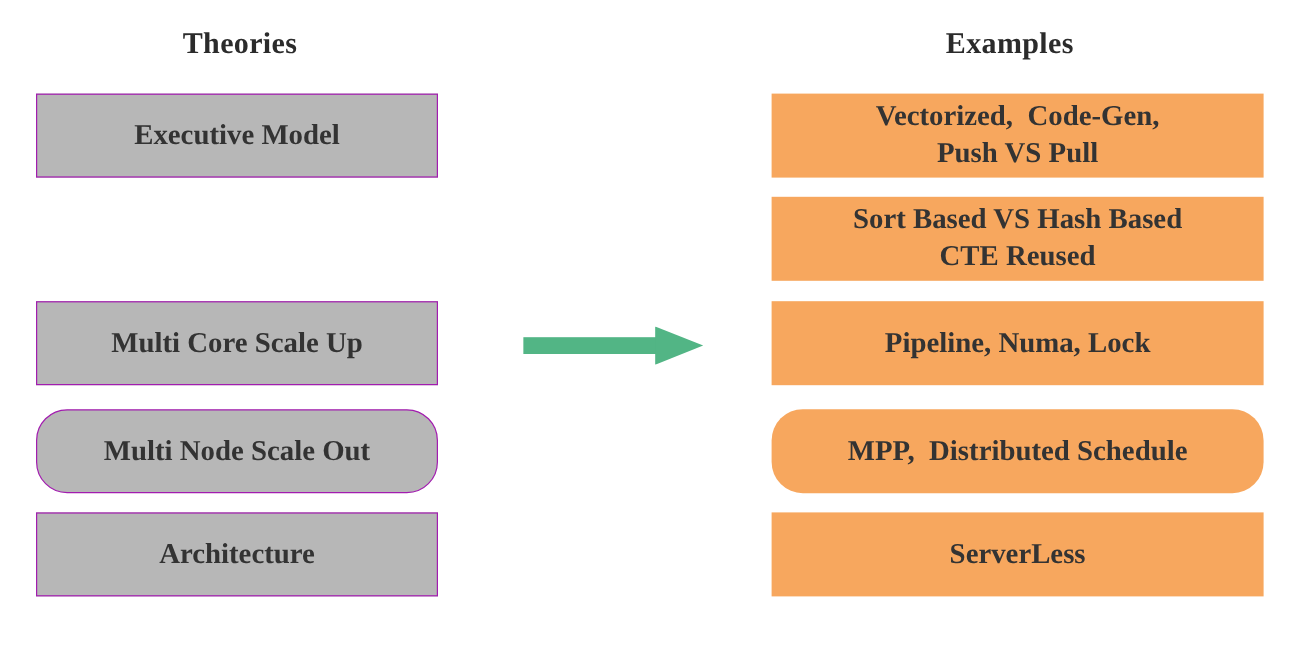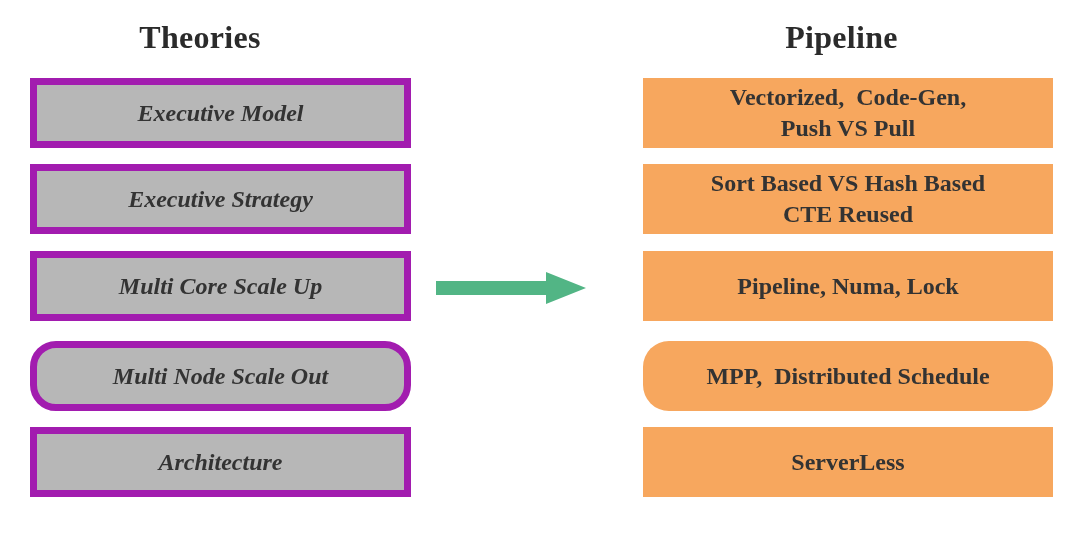--- a/index.html
+++ b/index.html
@@ -22,21 +22,21 @@
     background:var(--background);
     overflow:hidden;
   }
   .col-title{
     position:absolute;
     top:22px;
     height:30px;
     display:flex;
     align-items:center;
     justify-content:center;
-    font-size:32px;
+    font-size:25px;
     font-weight:bold;
     color:var(--heading-text);
     letter-spacing:0.3px;
   }
   .col-title.left{ left:30px; width:340px; }
   .col-title.right{ left:643px; width:397px; }
   .box{
     position:absolute;
     height:70px;
     display:flex;
@@ -44,25 +44,24 @@
     justify-content:center;
     text-align:center;
     font-size:24px;
     font-weight:bold;
     color:var(--text);
     line-height:31px;
     white-space:pre-wrap;
   }
   .box.gray{
     left:30px;
-    width:381px;
+    width:335px;
     background:var(--theory-box);
-    border:7px solid #a21caf;
+    border:1px solid #a21caf;
     box-sizing:border-box;
-    font-style:italic;
   }
   .box.orange{
     left:643px;
     width:410px;
     background:var(--example-box);
   }
   .row-1{ top:78px; }
   .row-2{ top:164px; }
   .row-3{ top:251px;text-align:center; }
   .row-4{ top:341px;border-radius:26px; }
@@ -75,24 +74,23 @@
     height:32px;
   }
 </style>
 </head>
 <body>
 
 <div class="canvas">
 
   <div class="col-title left">Theories</div>
 
-  <div class="col-title right">Pipeline</div>
+  <div class="col-title right">Examples</div>
 
   <div class="box gray row-1">Executive Model</div>
-  <div class="box gray row-2">Executive Strategy</div>
   <div class="box gray row-3">Multi Core Scale Up</div>
   <div class="box gray row-4">Multi Node Scale Out</div>
   <div class="box gray row-5">Architecture</div>
 
   <div class="box orange row-1">Vectorized,  Code-Gen,
 Push VS Pull</div>
   <div class="box orange row-2">Sort Based VS Hash Based
 CTE Reused</div>
   <div class="box orange row-3">Pipeline, Numa, Lock</div>
   <div class="box orange row-4">MPP,  Distributed Schedule</div>

